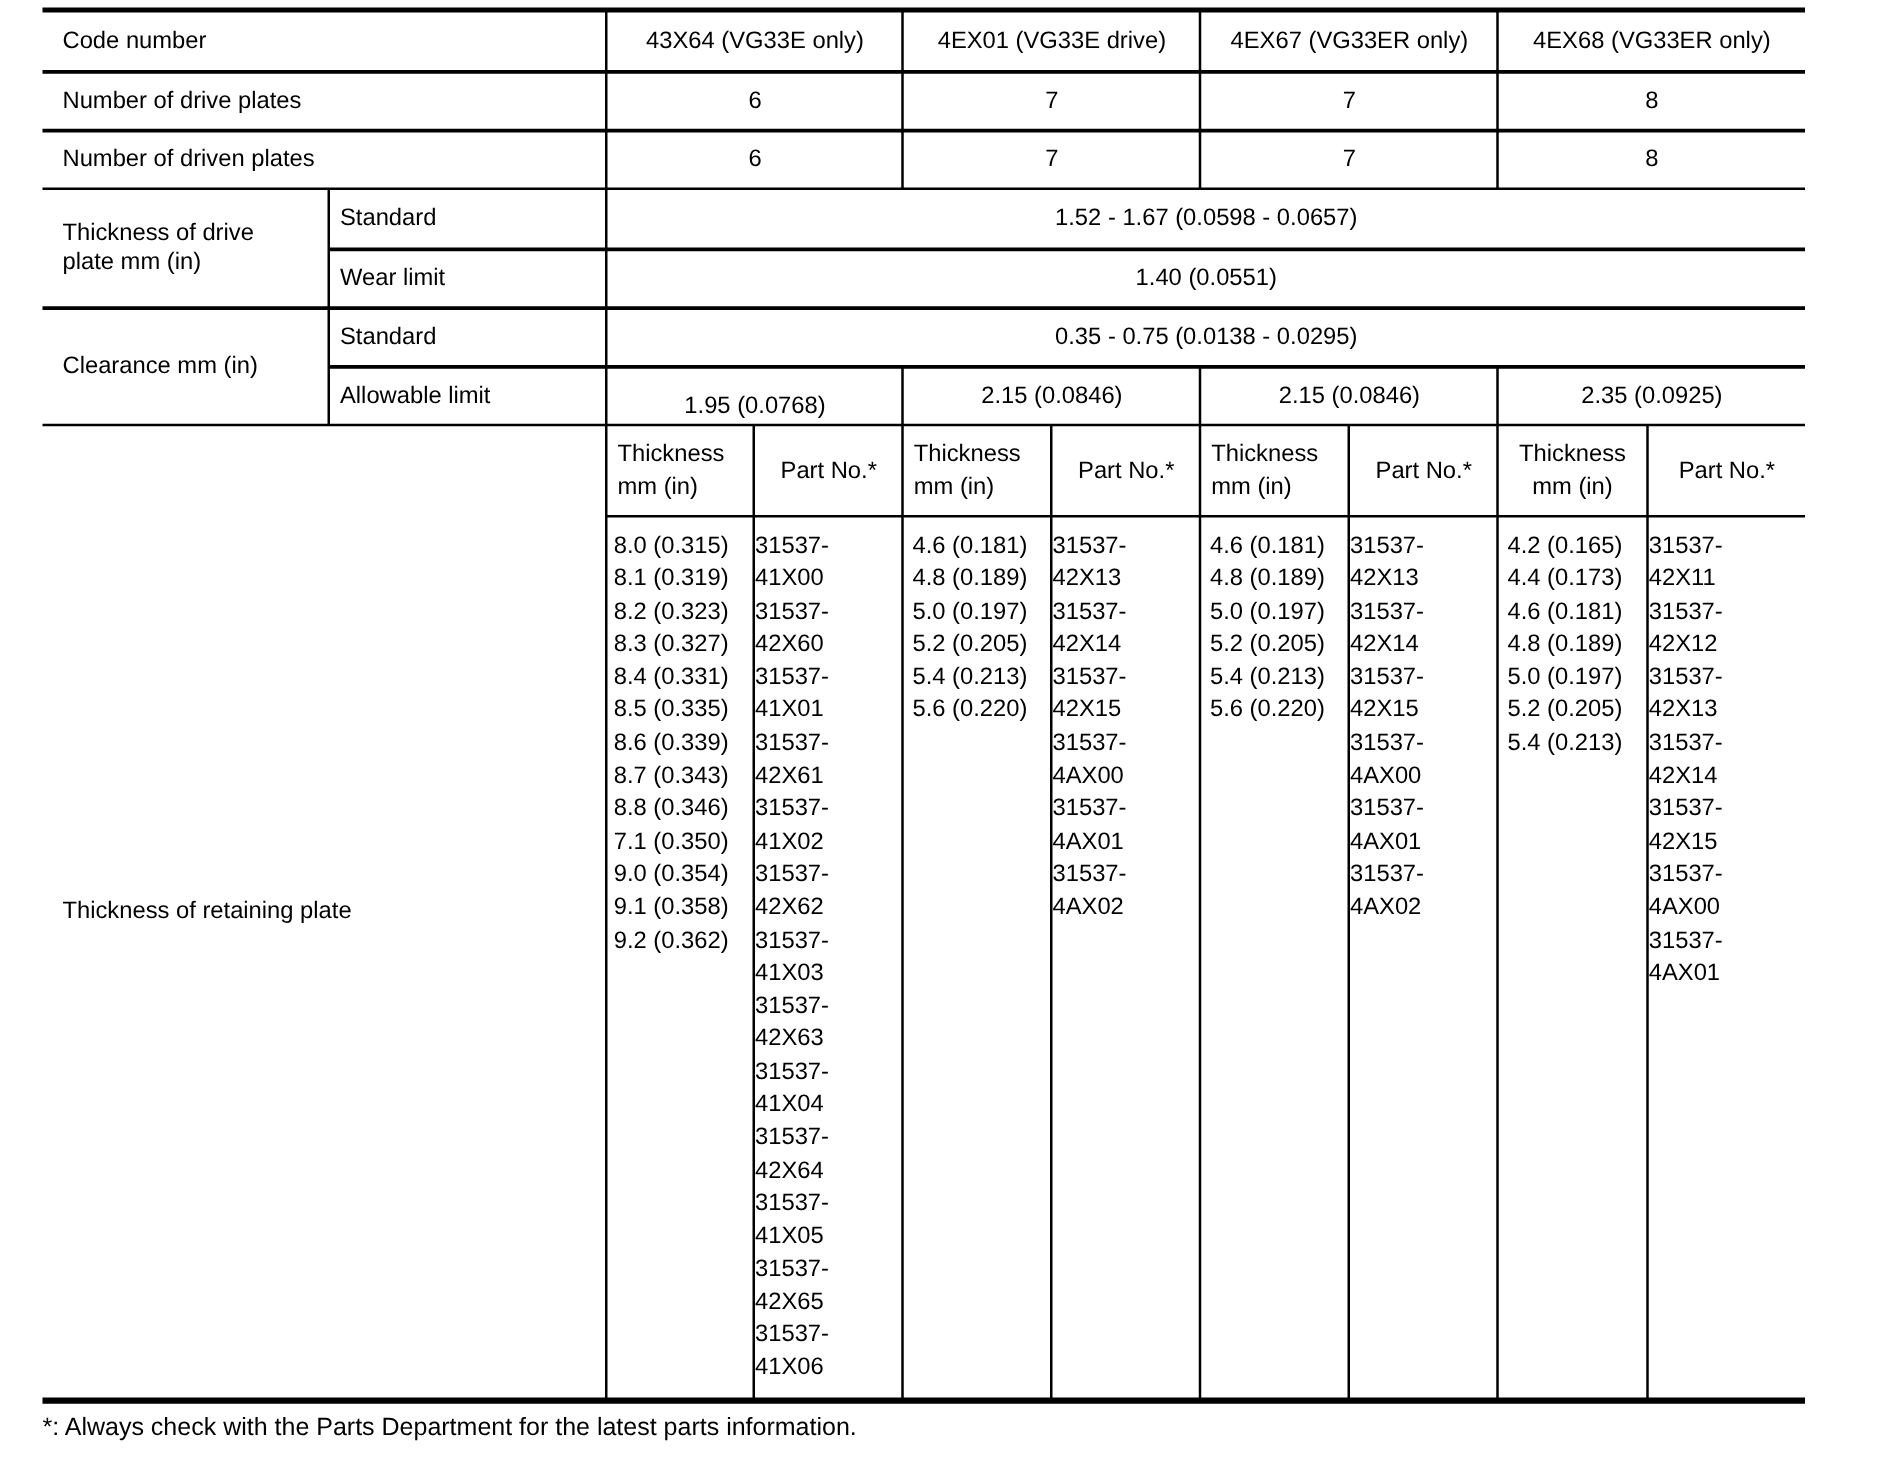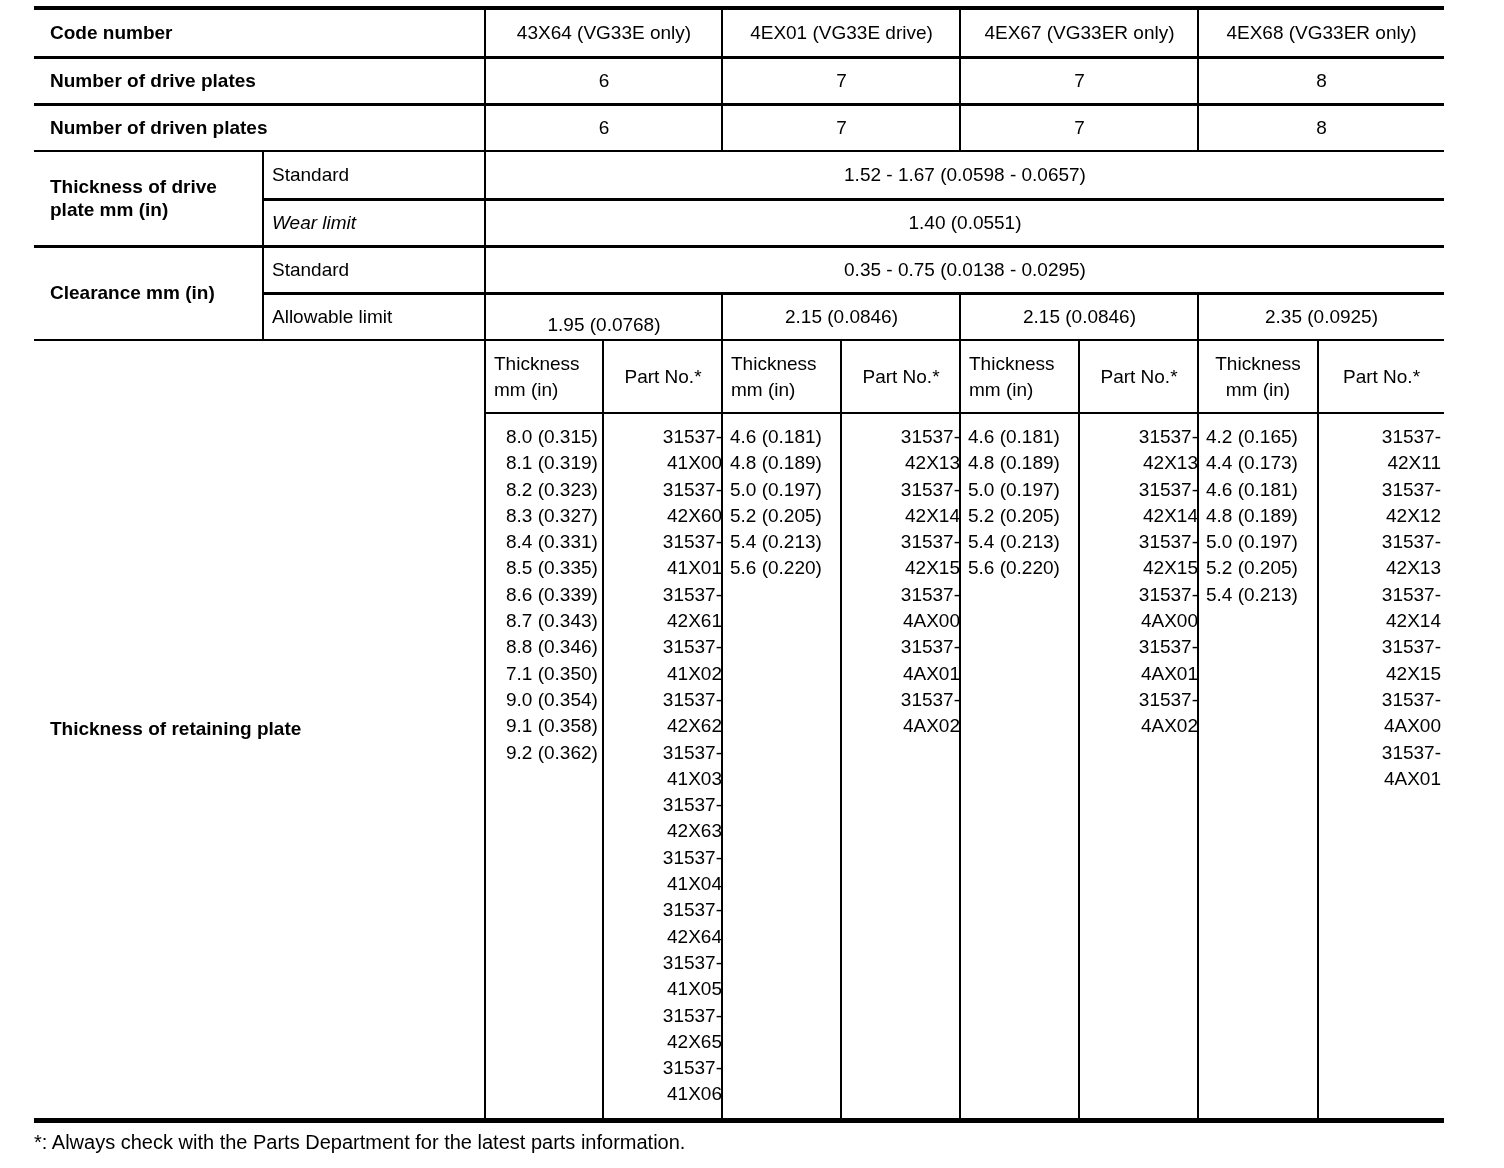--- a/index.html
+++ b/index.html
@@ -1,26 +1,26 @@
 <!DOCTYPE html>
 <html><head>
 <meta charset="utf-8">
 <style>
   html, body { margin: 0; padding: 0; background: #ffffff; }
   body { width: 1504px; height: 1168px; position: relative; overflow: hidden;
          font-family: "Liberation Sans", "DejaVu Sans", sans-serif; color: #000; }
   .hline { position: absolute; background: #000; }
   .vline { position: absolute; background: #000; }
   .cell { position: absolute; display: flex; align-items: center; font-size: 19px; line-height: 1.2; box-sizing: border-box; }
-  .left { justify-content: flex-start; padding-left: 16px; font-weight: bold; }
+  .left { justify-content: flex-start; padding-left: 16px; }
   .center { justify-content: center; text-align: center; }
   .sub { padding-left: 8px; }
   .col-list { position: absolute; font-size: 19px; line-height: 26.3px; }
   .col-list div { white-space: nowrap; }
-  .pn  { text-align: right; }
+  .pn  { text-align: left; }
   .hdr2 { position: absolute; display: flex; align-items: center; font-size: 19px; line-height: 26px; box-sizing: border-box; }
   .footnote { position: absolute; left: 34px; top: 1131px; font-size: 20px; white-space: nowrap; }
 </style>
 </head>
 <body>
 
 <div id="spec-table">
 
   <div class="hline" style="left:34px; top:6px; width:1410px; height:4px;"></div>
   <div class="hline" style="left:34px; top:56px; width:1410px; height:3px;"></div>
@@ -63,21 +63,21 @@
   <div class="cell center" style="left:723px; top:106px; width:237px; height:44px;">7</div>
   <div class="cell center" style="left:961px; top:106px; width:237px; height:44px;">7</div>
   <div class="cell center" style="left:1199px; top:106px; width:245px; height:44px;">8</div>
 
   <div class="cell left" style="left:34px; top:152px; width:228px; height:93px; flex-direction:column; align-items:flex-start; justify-content:center;">
     <div>Thickness of drive</div>
     <div>plate mm (in)</div>
   </div>
   <div class="cell sub" style="left:264px; top:152px; width:220px; height:46px;">Standard</div>
   <div class="cell center" style="left:486px; top:152px; width:958px; height:46px;">1.52 - 1.67 (0.0598 - 0.0657)</div>
-  <div class="cell sub" style="left:264px; top:201px; width:240px; height:44px;font-style:italic;">Wear limit</div>
+  <div class="cell sub" style="left:264px; top:201px; width:240px; height:44px;">Wear limit</div>
   <div class="cell center" style="left:486px; top:201px; width:958px; height:44px;">1.40 (0.0551)</div>
 
   <div class="cell left" style="left:34px; top:248px; width:228px; height:91px;">Clearance mm (in)</div>
   <div class="cell sub" style="left:264px; top:248px; width:220px; height:44px;">Standard</div>
   <div class="cell center" style="left:486px; top:248px; width:958px; height:44px;">0.35 - 0.75 (0.0138 - 0.0295)</div>
   <div class="cell sub" style="left:264px; top:295px; width:220px; height:44px;">Allowable limit</div>
   <div class="cell center" style="left:486px; top:295px; width:236px; height:60px;">1.95 (0.0768)</div>
   <div class="cell center" style="left:723px; top:295px; width:237px; height:44px;">2.15 (0.0846)</div>
   <div class="cell center" style="left:961px; top:295px; width:237px; height:44px;">2.15 (0.0846)</div>
   <div class="cell center" style="left:1199px; top:295px; width:245px; height:44px;">2.35 (0.0925)</div>
@@ -101,21 +101,21 @@
     <div>mm (in)</div>
   </div>
   <div class="hdr2" style="left:1080px; top:341px; width:118px; height:71px; justify-content:center;">Part No.*</div>
 
   <div class="hdr2" style="left:1199px; top:341px; width:118px; height:71px; flex-direction:column; align-items:center; justify-content:center; text-align:center;">
     <div>Thickness</div>
     <div>mm (in)</div>
   </div>
   <div class="hdr2" style="left:1319px; top:341px; width:125px; height:71px; justify-content:center;">Part No.*</div>
 
-  <div class="col-list" style="left:486px; top:424px; width:116px; padding-left:20px; box-sizing:border-box;">
+  <div class="col-list" style="left:486px; top:424px; width:116px; padding-left:5px; box-sizing:border-box;">
       <div>8.0 (0.315)</div>
       <div>8.1 (0.319)</div>
       <div>8.2 (0.323)</div>
       <div>8.3 (0.327)</div>
       <div>8.4 (0.331)</div>
       <div>8.5 (0.335)</div>
       <div>8.6 (0.339)</div>
       <div>8.7 (0.343)</div>
       <div>8.8 (0.346)</div>
       <div>7.1 (0.350)</div>

